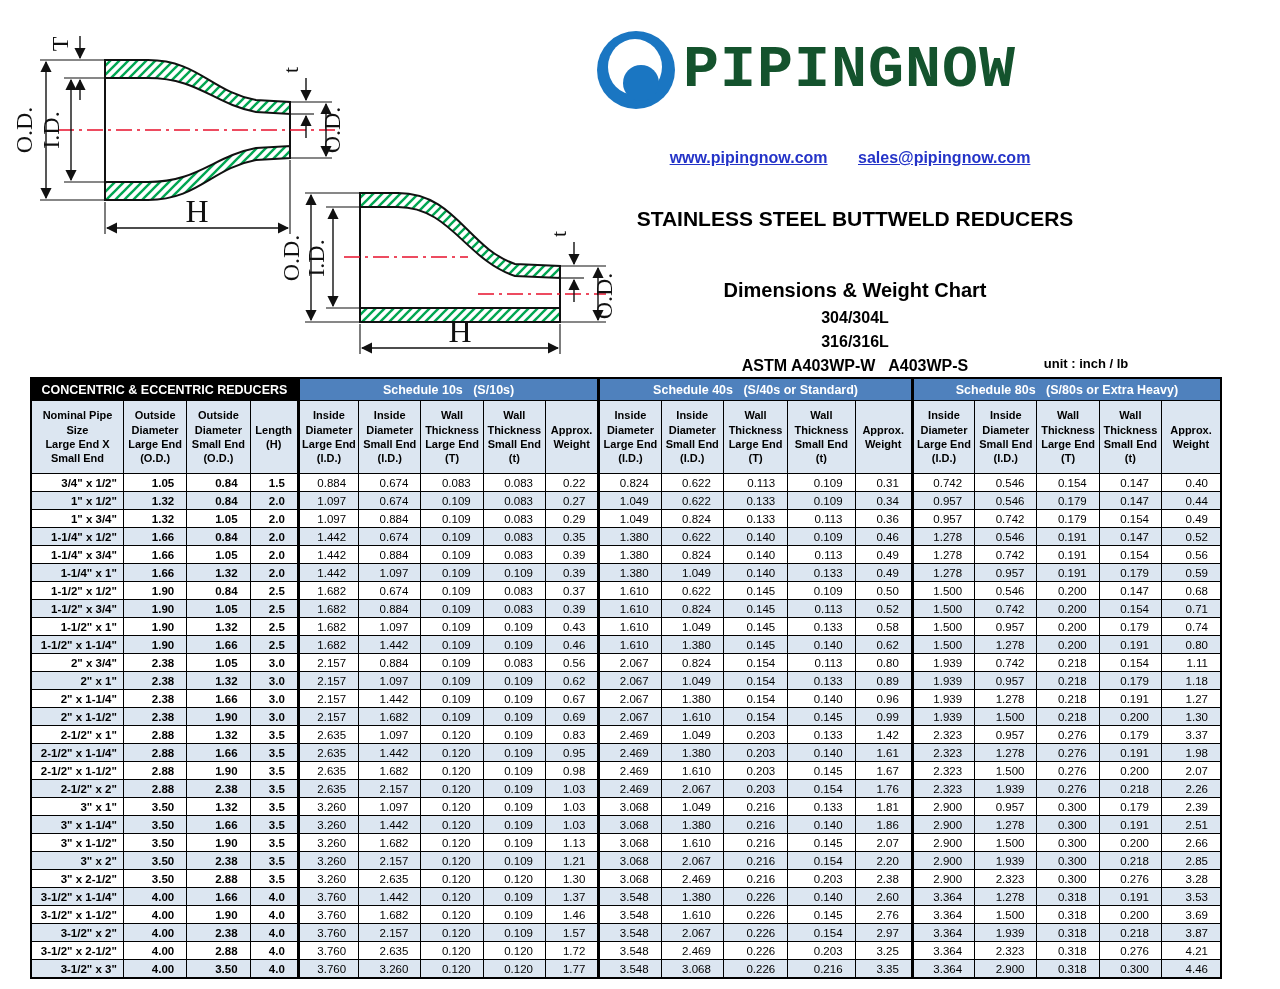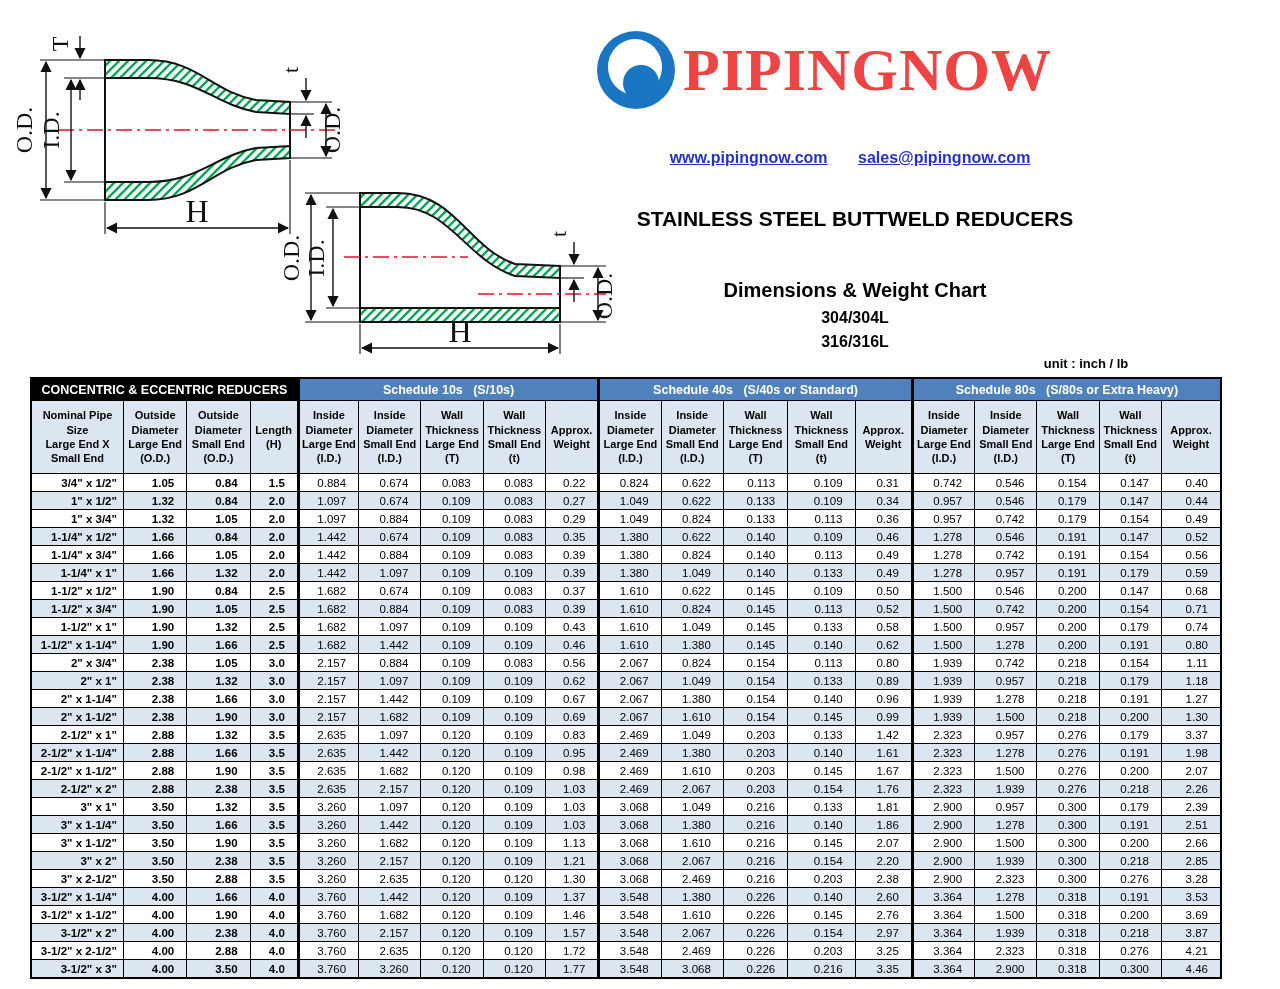--- a/index.html
+++ b/index.html
@@ -4,22 +4,22 @@
 <style>
   html,body{margin:0;padding:0;background:#fff;}
   .page{position:relative;width:1280px;height:989px;background:#fff;overflow:hidden;
         font-family:"Liberation Sans",sans-serif;color:#000;}
 
   
   .brand{position:absolute;left:597px;top:31px;display:flex;align-items:center;}
   .logo{position:relative;width:78px;height:78px;border-radius:50%;background:#1a76c2;flex:0 0 auto;}
   .logo .l-white{position:absolute;left:11px;top:8px;width:54px;height:56px;border-radius:50%;background:#fff;}
   .logo .l-dot{position:absolute;left:26px;top:34px;width:36px;height:36px;border-radius:50%;background:#1a76c2;}
-  .wordmark{margin-left:8px;font-size:60px;font-weight:800;letter-spacing:1px;color:#ef4444;
-            font-family:Liberation Serif, serif;line-height:1;}
+  .wordmark{margin-left:8px;font-size:60px;font-weight:800;letter-spacing:1px;color:#14532d;
+            font-family:Liberation Mono, monospace;line-height:1;}
   .links{position:absolute;left:620px;top:149px;width:460px;text-align:center;font-size:16px;font-weight:bold;}
   .links a{color:#2433c8;text-decoration:underline;margin:0 13px;cursor:pointer;}
   .titleblock{position:absolute;left:605px;top:207px;width:500px;text-align:center;}
   .t1{font-size:21px;font-weight:bold;margin-bottom:9px;}
   .t2{font-size:20px;font-weight:bold;margin-bottom:7px;margin-top:48px;}
   .t3{font-size:16px;font-weight:bold;margin-bottom:6px;}
   .unit{position:absolute;left:1006px;top:356px;width:160px;text-align:center;
         font-size:13px;font-weight:bold;}
 
   
@@ -144,20 +144,21 @@
   <div class="links">
     <a>www.pipingnow.com</a>
     <a>sales@pipingnow.com</a>
   </div>
 
   <div class="titleblock">
     <div class="t1">STAINLESS STEEL BUTTWELD REDUCERS</div>
     <div class="t2">Dimensions &amp; Weight Chart</div>
     <div class="t3">304/304L</div>
     <div class="t3">316/316L</div>
+    <div class="t3">ASTM A403WP-W &nbsp; A403WP-S</div>
   </div>
 
   <div class="unit">unit : inch / lb</div>
 
   <table class="red">
     <colgroup>
       <col style="width:92px">
         <col style="width:63px">
         <col style="width:63px">
         <col style="width:48px">

